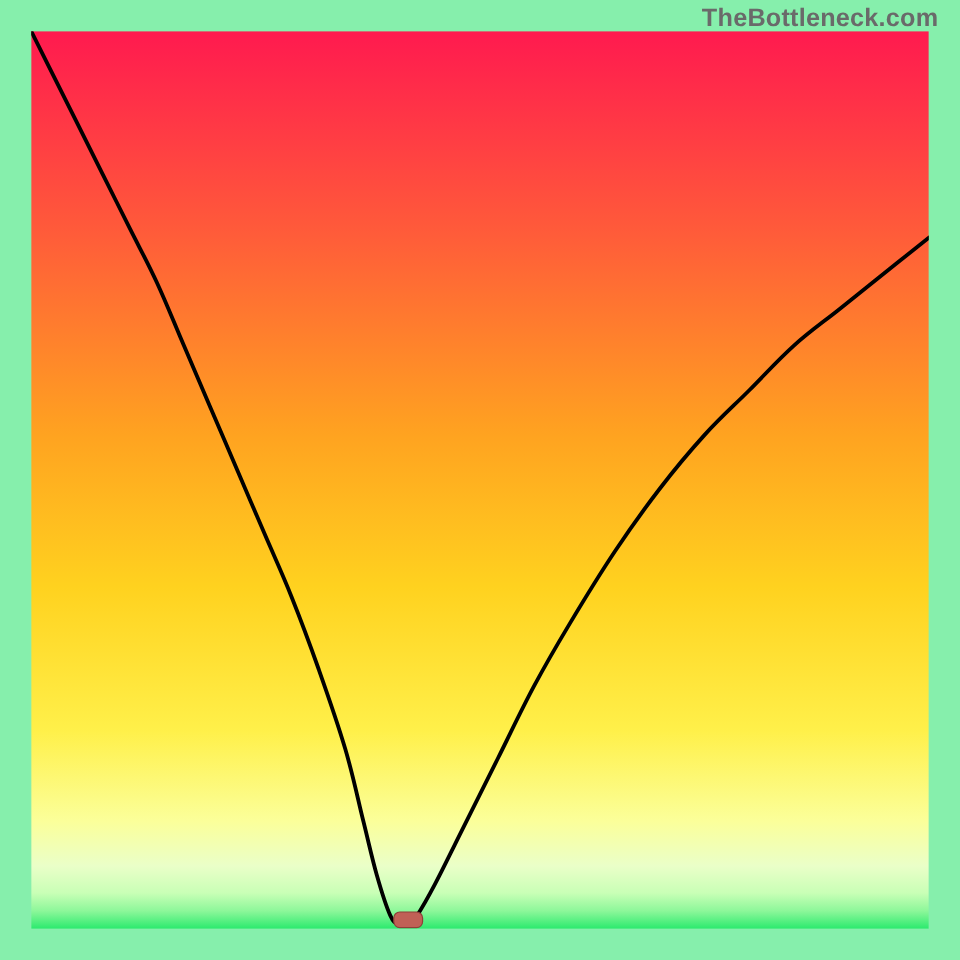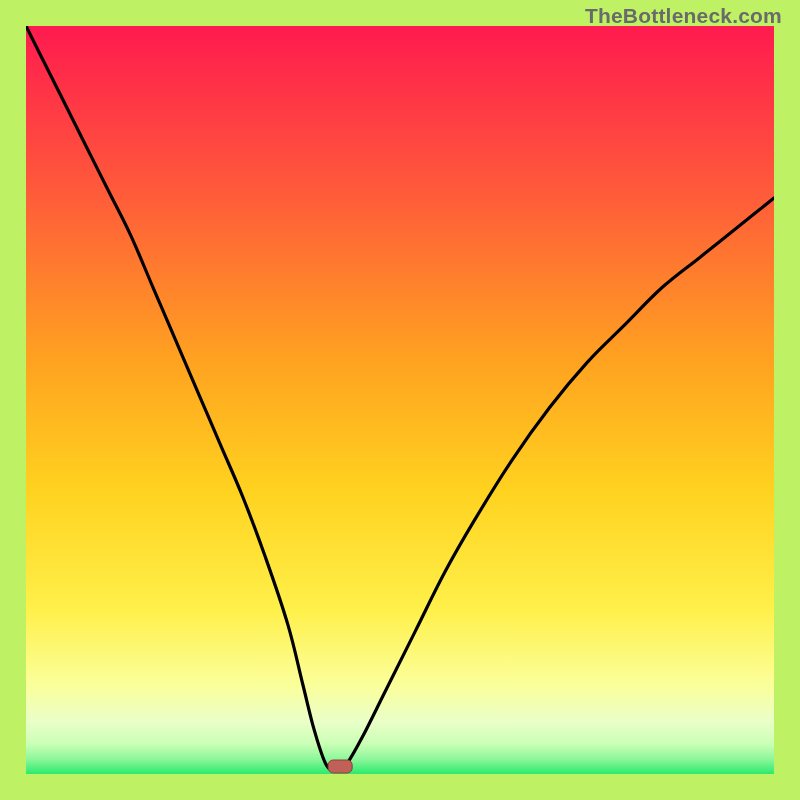--- a/index.html
+++ b/index.html
@@ -8,21 +8,21 @@
     width: 800px;
     height: 800px;
     background: #000;
     font-family: Arial, Helvetica, sans-serif;
     overflow: hidden;
   }
   .frame {
     position: relative;
     width: 800px;
     height: 800px;
-    background: #bef264;
+    background: #86efac;
   }
   .watermark {
     position: absolute;
     top: 4px;
     right: 18px;
     color: #6a6a6a;
     font-size: 21px;
     font-weight: 600;
     letter-spacing: 0.2px;
     z-index: 10;

